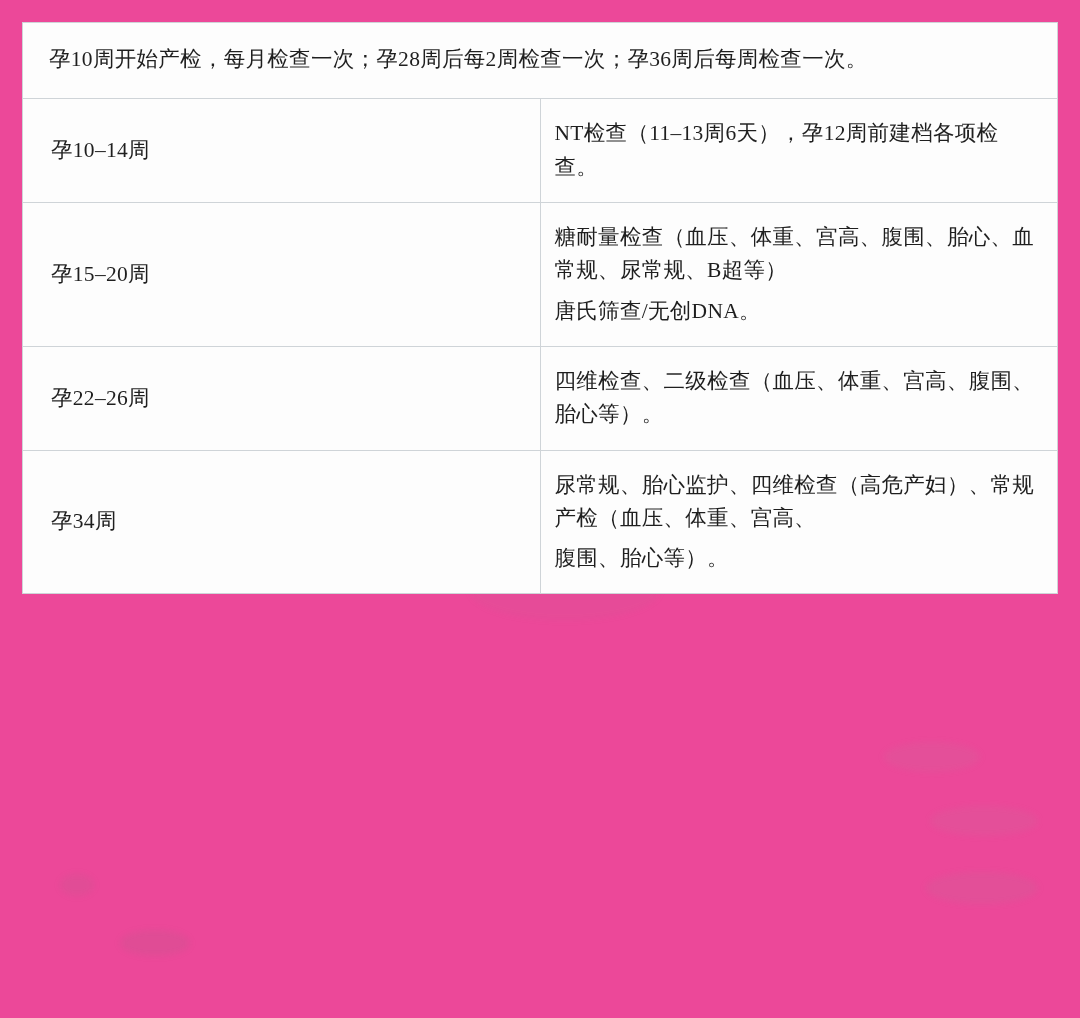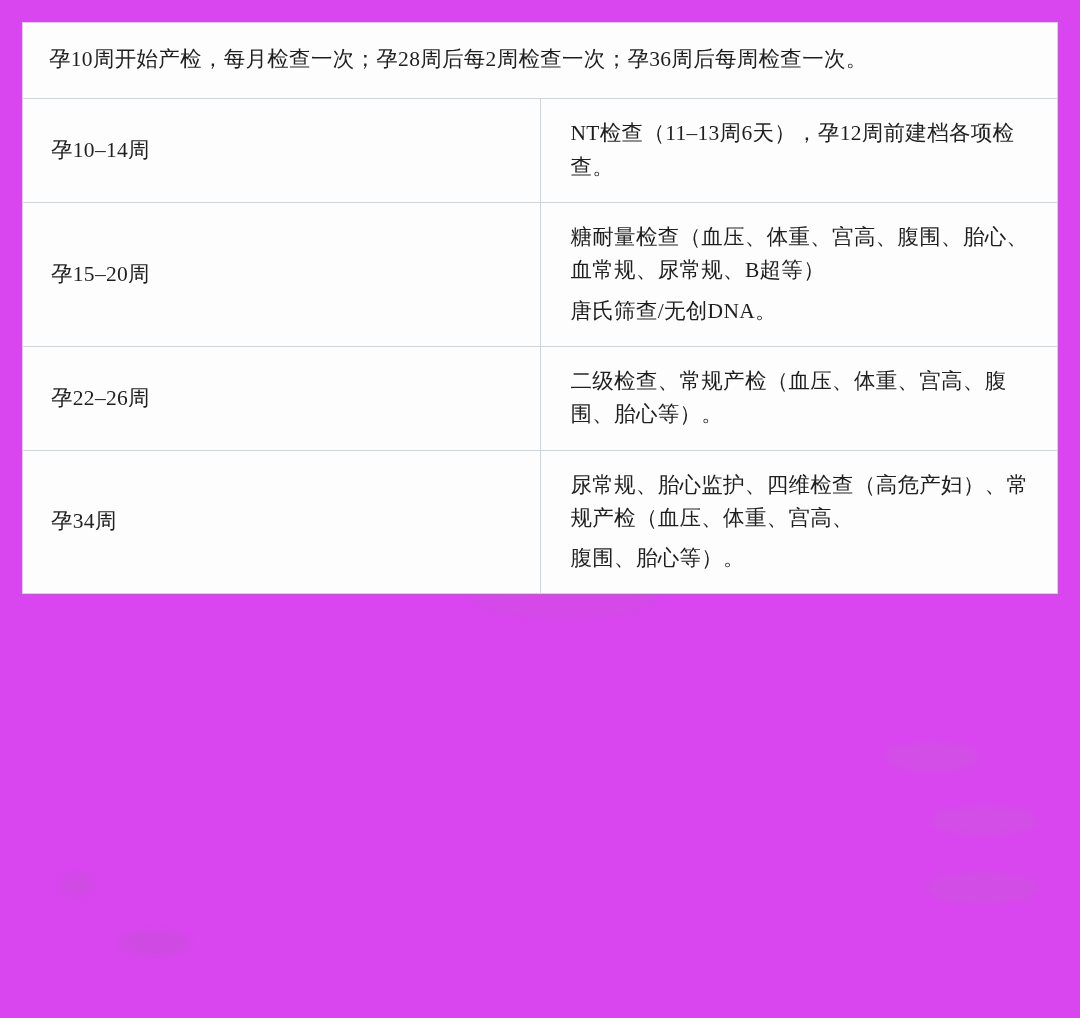--- a/index.html
+++ b/index.html
@@ -11,21 +11,21 @@
     width: 1080px;
     height: 1018px;
     font-family: "Liberation Serif", "DejaVu Serif", serif;
     color: #1d1d1d;
     overflow: hidden;
   }
   .page {
     position: relative;
     width: 1080px;
     height: 1018px;
-    background: #d946ef;
+    background: #ec4899;
     text-decoration: underline;
   }
   .table-wrap {
     position: absolute;
     left: 22px;
     top: 22px;
     width: 1036px;
   }
   table.schedule {
     width: 100%;
@@ -45,21 +45,21 @@
     padding: 20px 26px 22px 26px;
     font-size: 21.5px;
     letter-spacing: 0.2px;
   }
   td.week-cell {
     width: 196px;
     padding: 18px 0 18px 28px;
     white-space: nowrap;
   }
   td.detail-cell {
-    padding: 18px 22px 18px 30px;
+    padding: 18px 22px 18px 14px;
   }
   .line {
     display: block;
   }
   .line + .line {
     margin-top: 7px;
   }
   
   .smudge {
     position: absolute;
@@ -107,21 +107,21 @@
           <td class="week-cell">孕15–20周</td>
           <td class="detail-cell">
             <span class="line">糖耐量检查（血压、体重、宫高、腹围、胎心、血常规、尿常规、B超等）</span>
             <span class="line">唐氏筛查/无创DNA。</span>
           </td>
         </tr>
 
         <tr>
           <td class="week-cell">孕22–26周</td>
           <td class="detail-cell">
-            <span class="line">二级检查、常规产检（血压、体重、宫高、腹围、胎心等）。</span>
+            <span class="line">四维检查、二级检查（血压、体重、宫高、腹围、胎心等）。</span>
           </td>
         </tr>
 
 
 
 
         <tr>
           <td class="week-cell">孕34周</td>
           <td class="detail-cell">
             <span class="line">尿常规、胎心监护、四维检查（高危产妇）、常规产检（血压、体重、宫高、</span>

